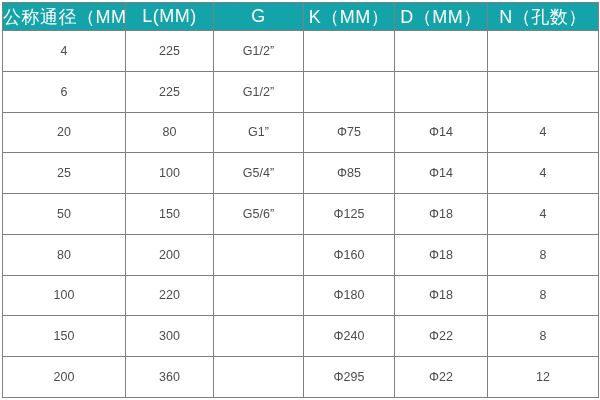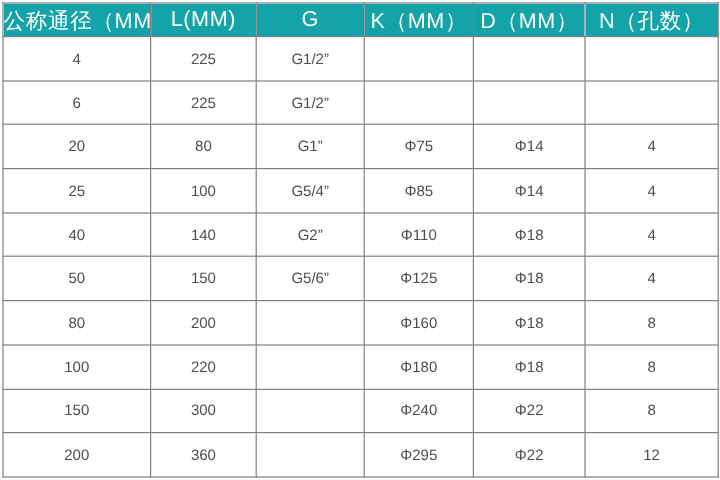--- a/index.html
+++ b/index.html
@@ -97,28 +97,20 @@
   </tr>
         <tr>
     <td>25</td>
     <td>100</td>
     <td>G5/4”</td>
     <td>Φ85</td>
     <td>Φ14</td>
     <td>4</td>
   </tr>
         <tr>
-    <td>40</td>
-    <td>140</td>
-    <td>G2”</td>
-    <td>Φ110</td>
-    <td>Φ18</td>
-    <td>4</td>
-  </tr>
-        <tr>
     <td>50</td>
     <td>150</td>
     <td>G5/6”</td>
     <td>Φ125</td>
     <td>Φ18</td>
     <td>4</td>
   </tr>
         <tr>
     <td>80</td>
     <td>200</td>

